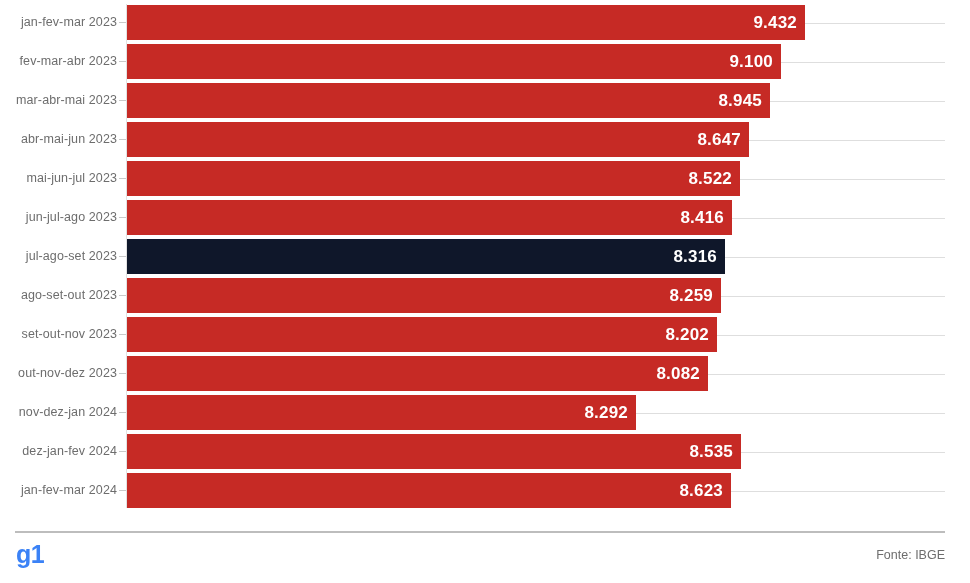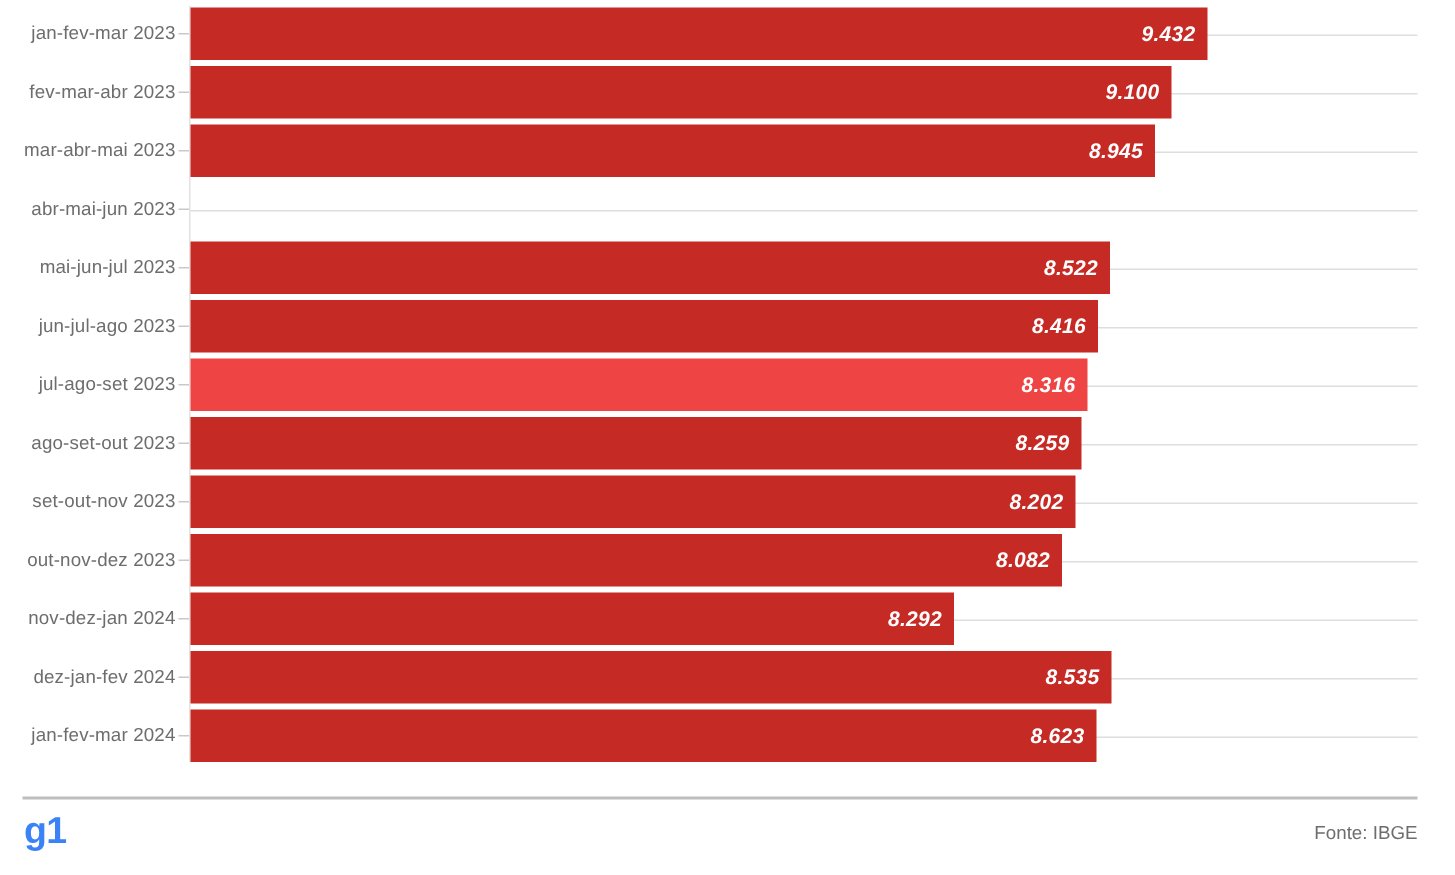--- a/index.html
+++ b/index.html
@@ -88,26 +88,25 @@
     top: 0;
     height: 35px;
     background: #c62a25;
   }
   .bar-value {
     position: absolute;
     right: 8px;
     top: 0;
     height: 35px;
     line-height: 35px;
-    font-size: 14px;
+    font-size: 17px;
     font-weight: bold;
     color: #ffffff;
     white-space: nowrap;
     letter-spacing: 0.2px;
-    font-style: italic;
   }
 
   
   #footer {
     position: absolute;
     left: 0;
     top: 520px;
     width: 970px;
     height: 63px;
   }
@@ -179,39 +178,42 @@
         <div class="row" style="top: 83px;">
           <div class="cat-label">mar-abr-mai 2023</div>
           <div class="tick"></div>
           <div class="bar" title="mar-abr-mai 2023: 8.945" style="width: 643px; background: rgb(198, 42, 37);">
             <span class="bar-value">8.945</span>
           </div>
         </div>
         <div class="row" style="top: 122px;">
           <div class="cat-label">abr-mai-jun 2023</div>
           <div class="tick"></div>
+          <div class="bar" title="abr-mai-jun 2023: 8.647" style="width: 622px; background: rgb(198, 42, 37);">
+            <span class="bar-value">8.647</span>
+          </div>
         </div>
         <div class="row" style="top: 161px;">
           <div class="cat-label">mai-jun-jul 2023</div>
           <div class="tick"></div>
           <div class="bar" title="mai-jun-jul 2023: 8.522" style="width: 613px; background: rgb(198, 42, 37);">
             <span class="bar-value">8.522</span>
           </div>
         </div>
         <div class="row" style="top: 200px;">
           <div class="cat-label">jun-jul-ago 2023</div>
           <div class="tick"></div>
           <div class="bar" title="jun-jul-ago 2023: 8.416" style="width: 605px; background: rgb(198, 42, 37);">
             <span class="bar-value">8.416</span>
           </div>
         </div>
         <div class="row" style="top: 239px;">
           <div class="cat-label">jul-ago-set 2023</div>
           <div class="tick"></div>
-          <div class="bar" title="jul-ago-set 2023: 8.316" style="width: 598px; background: #ef4444;">
+          <div class="bar" title="jul-ago-set 2023: 8.316" style="width: 598px; background: #0f172a;">
             <span class="bar-value">8.316</span>
           </div>
         </div>
         <div class="row" style="top: 278px;">
           <div class="cat-label">ago-set-out 2023</div>
           <div class="tick"></div>
           <div class="bar" title="ago-set-out 2023: 8.259" style="width: 594px; background: rgb(198, 42, 37);">
             <span class="bar-value">8.259</span>
           </div>
         </div>

